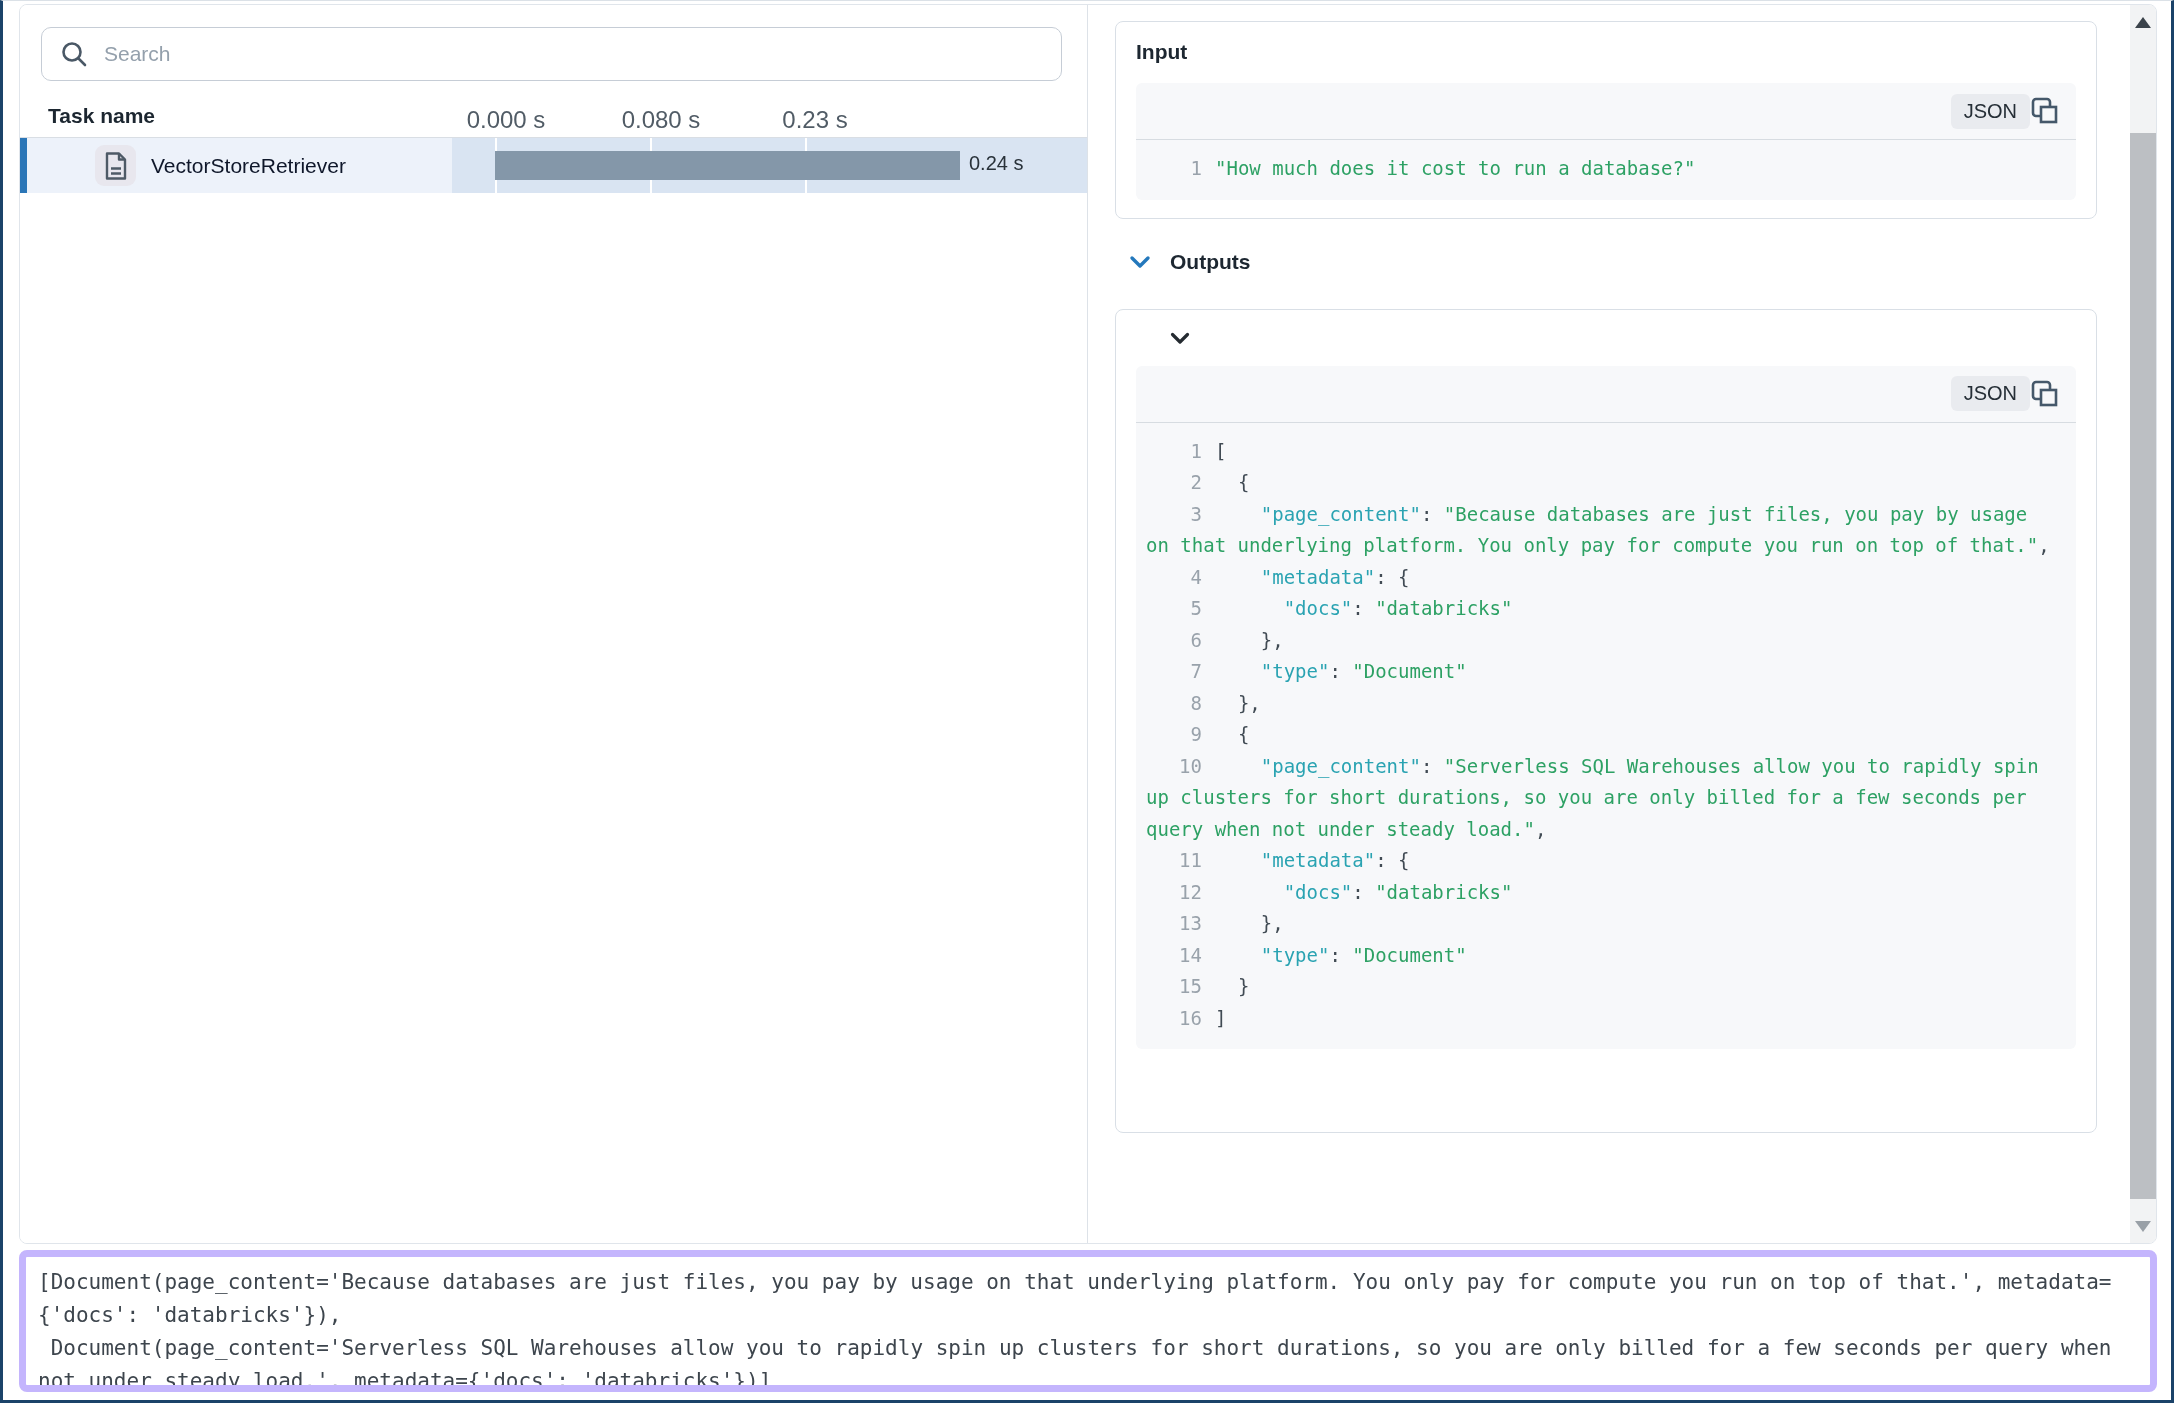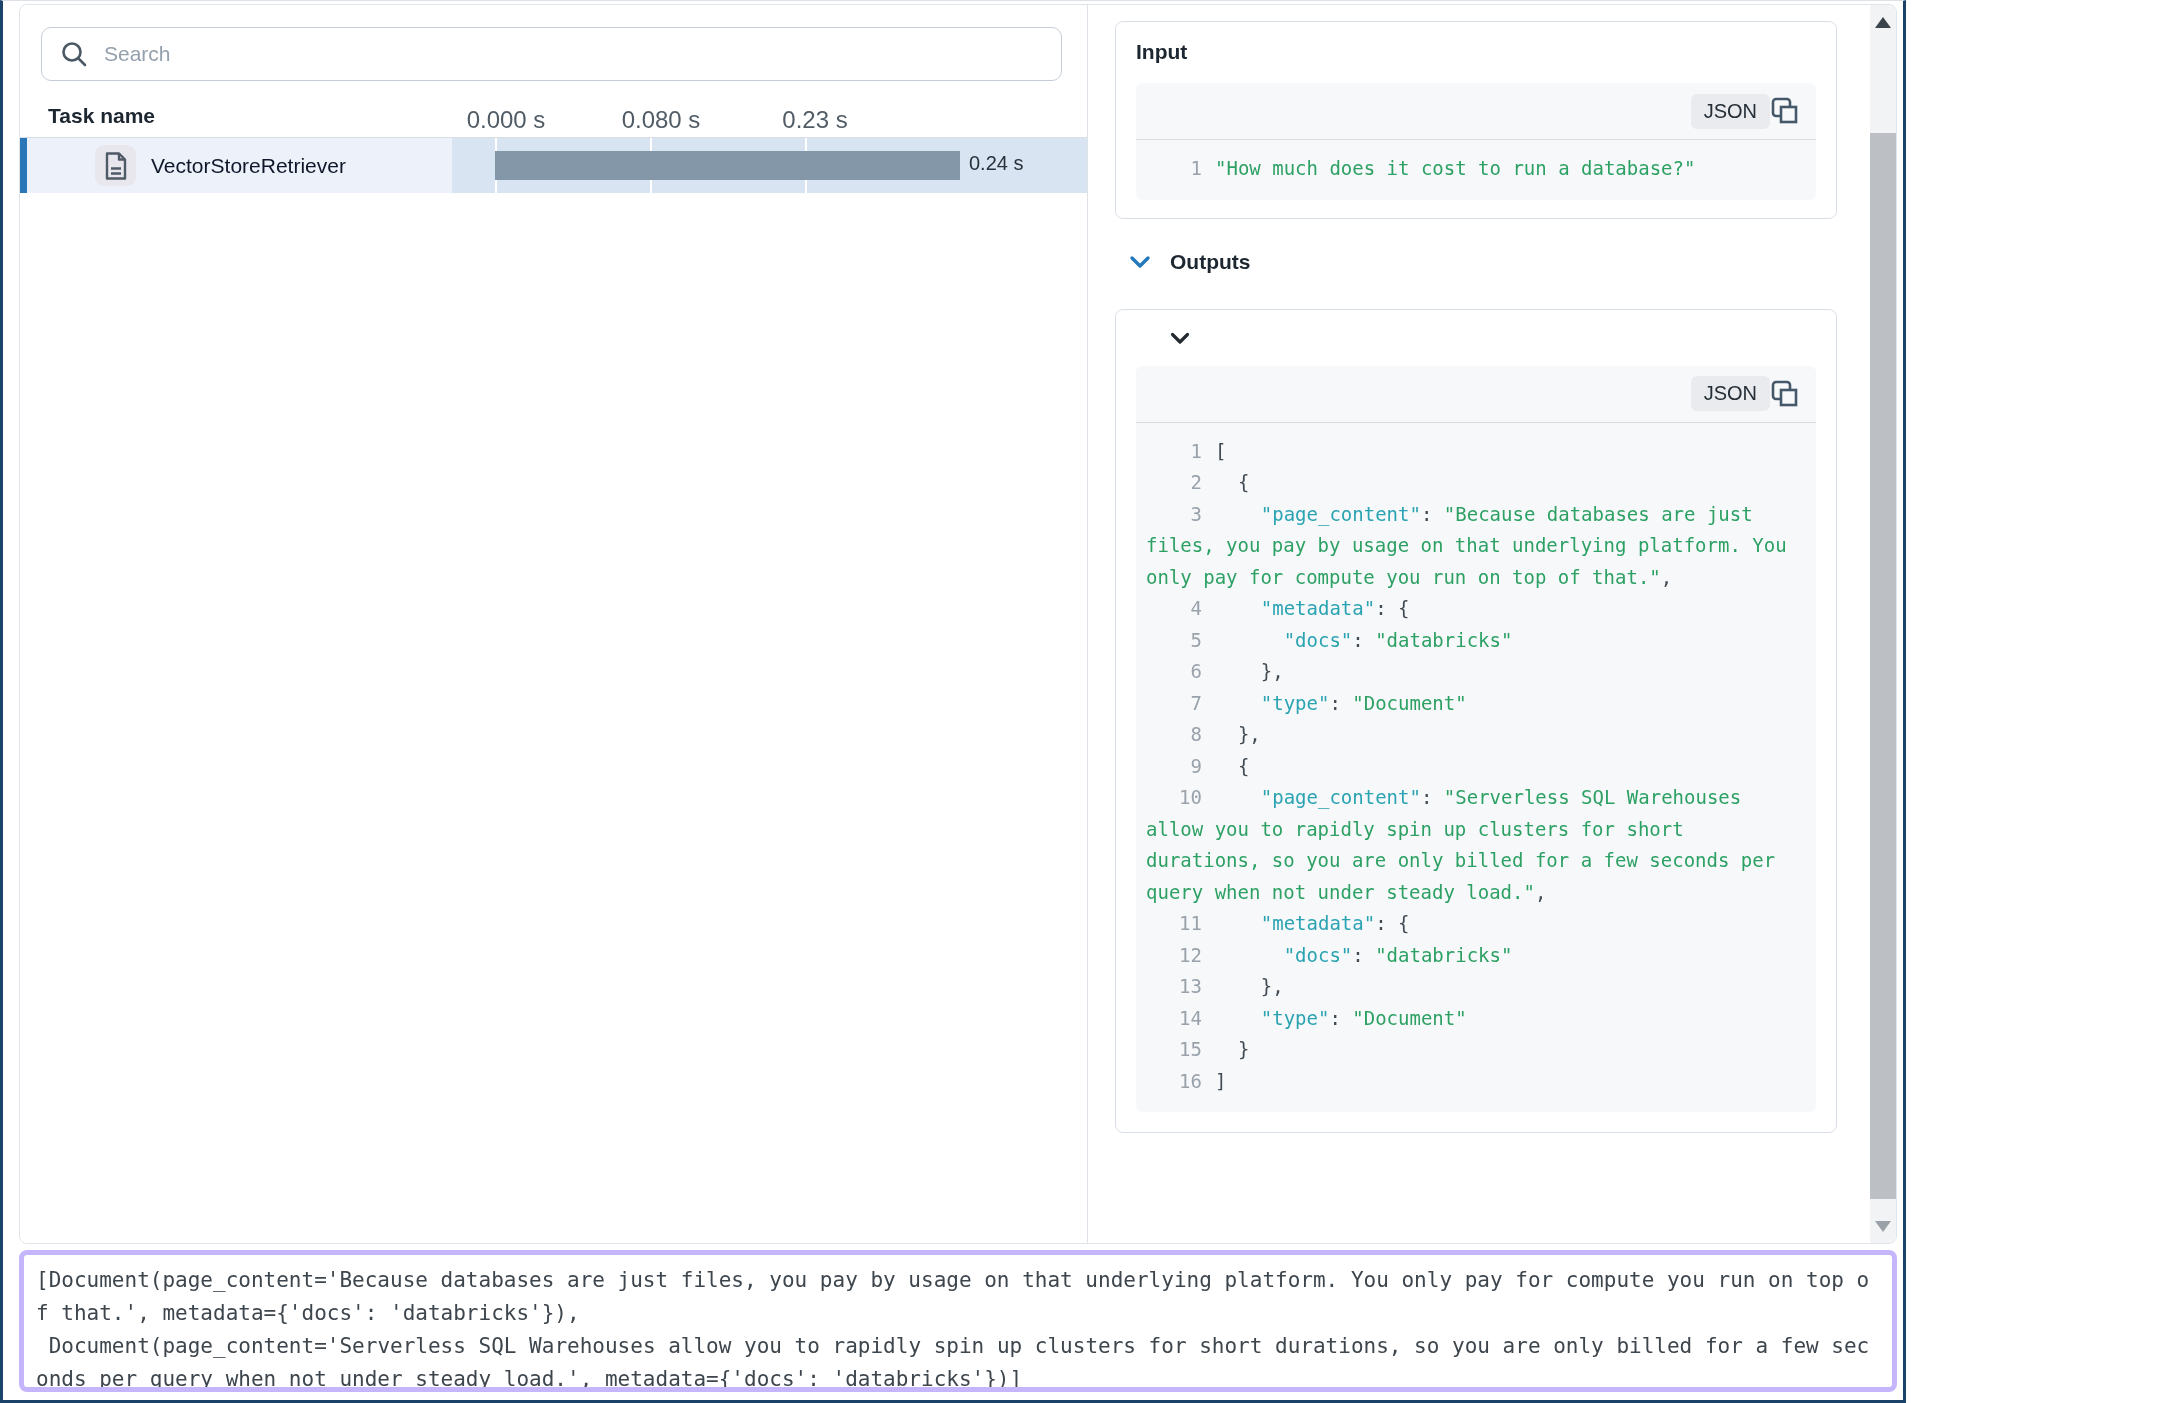--- a/index.html
+++ b/index.html
@@ -1,21 +1,21 @@
 <!DOCTYPE html>
 <html><head>
 <meta charset="utf-8">
 <style>
   * { box-sizing: border-box; margin: 0; padding: 0; }
   html,body { width:2174px; height:1403px; background:#fff; font-family:"Liberation Sans", sans-serif; }
   .frame {
-    width:1906px; height:1403px;
+    width:2174px; height:1403px;
     border-left:3px solid #1b4369; border-right:3px solid #1b4369; border-bottom:3px solid #1b4369;
     border-top:1px solid #dbe1e7;
-    padding:3px 6px 8px 16px;
+    padding:3px 14px 8px 16px;
     display:flex; flex-direction:column; background:#fff;
   }
   
   .top-section { flex:1; min-height:0; border:1px solid #e0e5eb; border-radius:8px; display:flex; overflow:hidden; background:#fff; }
   .left-panel { width:1068px; border-right:1px solid #dde2e8; position:relative; background:#fff; }
   .search-wrap { margin:22px 20px 0 21px; position:relative; }
   .search-input {
     width:1021px; height:54px; border:1px solid #c6cdd6; border-radius:10px;
     padding:0 16px 0 62px; font-size:21px; color:#2a333c; outline:none; background:#fff;
     font-family:"Liberation Sans", sans-serif;
@@ -55,21 +55,21 @@
   
   .scrollbar { width:26px; background:#f2f3f4; position:relative; flex:0 0 auto; }
   .sb-arrow { position:absolute; left:0; width:26px; height:26px; display:flex; align-items:center; justify-content:center; cursor:pointer; }
   .sb-up { top:4px; }
   .sb-down { bottom:4px; }
   .tri-up { width:0; height:0; border-left:8px solid transparent; border-right:8px solid transparent; border-bottom:11px solid #3b434b; }
   .tri-down { width:0; height:0; border-left:8px solid transparent; border-right:8px solid transparent; border-top:11px solid #99a0a7; }
   .sb-thumb { position:absolute; left:0; width:26px; top:128px; height:1066px; background:#bcbfc3; cursor:pointer; }
   
   .bottom-panel {
-    height:142px; margin-top:6px; border:5px solid #c4b5fd; border-radius:8px;
+    height:142px; margin-top:6px; border:7px solid #c4b5fd; border-radius:8px;
     padding:9px 14px 0 12px; overflow:hidden;
   }
   .raw-text {
     font-family:"DejaVu Sans Mono", monospace; font-size:21px; line-height:33px; color:#3d454d;
     white-space:pre-wrap; word-break:break-all;
   }
   svg { display:block; }
 </style>
 </head>
 <body>

